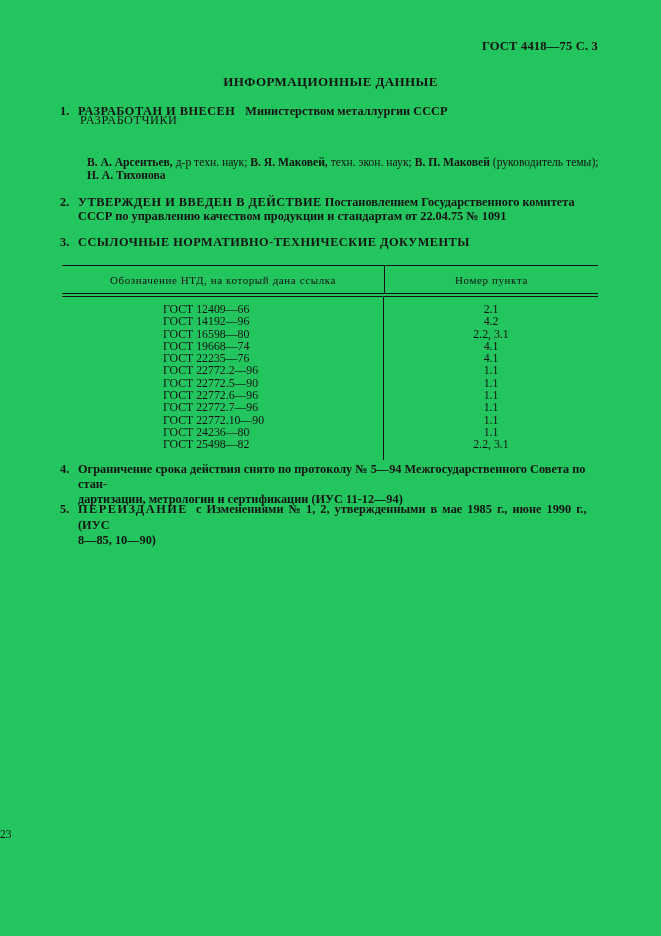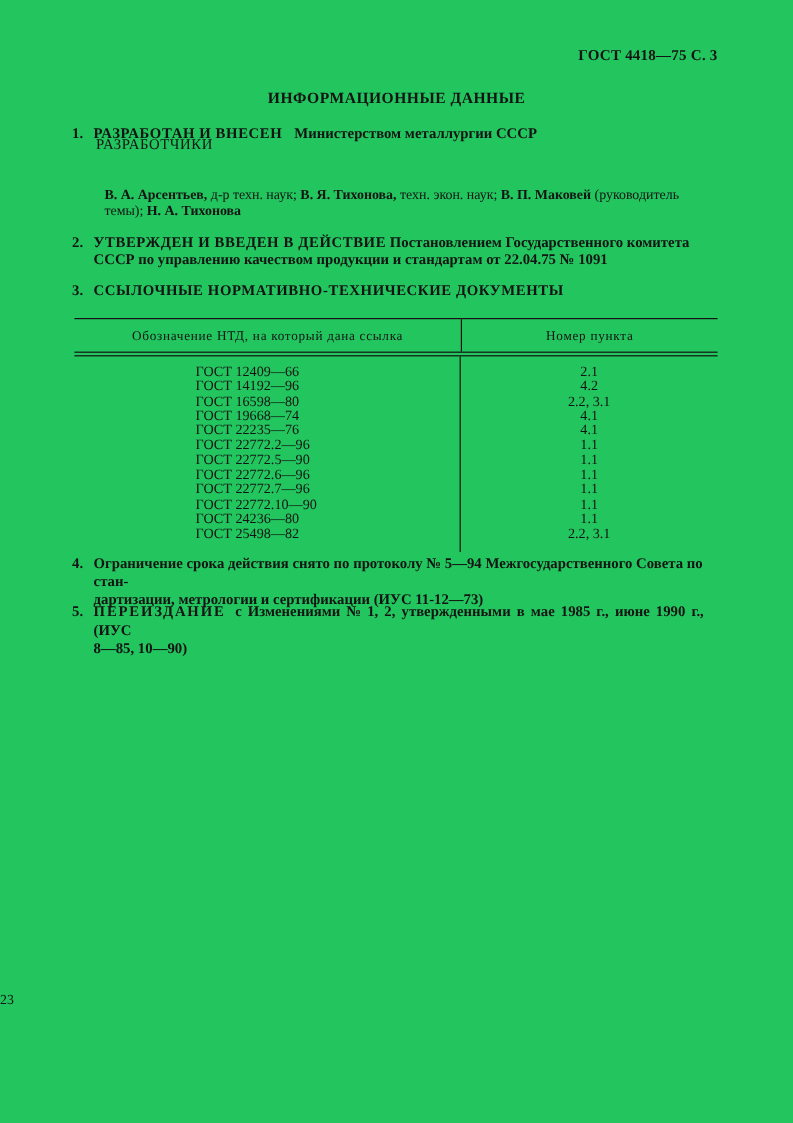--- a/index.html
+++ b/index.html
@@ -88,21 +88,21 @@
 
   <div class="doc-title">ИНФОРМАЦИОННЫЕ ДАННЫЕ</div>
 
   <div class="item" id="item1">
     <span class="num">1.</span>
     <span class="body"><span class="label-spaced">РАЗРАБОТАН И ВНЕСЕН</span><span class="value">Министерством металлургии СССР</span></span>
   </div>
 
   <div id="developers-heading">РАЗРАБОТЧИКИ</div>
 
-  <div id="developers"><span class="b">В. А. Арсентьев,</span><span> д-р техн. наук; </span><span class="b">В. Я. Тихонова,</span><span> техн. экон. наук; </span><span class="b">В. П. Маковей</span><span> (руководитель темы); </span><span class="b">Н. А. Тихонова</span></div>
+  <div id="developers"><span class="b">В. А. Арсентьев,</span><span> д-р техн. наук; </span><span class="b">В. Я. Маковей,</span><span> техн. экон. наук; </span><span class="b">В. П. Маковей</span><span> (руководитель темы); </span><span class="b">Н. А. Тихонова</span></div>
 
   <div class="item" id="item2">
     <span class="num">2.</span>
     <span class="body"><span class="label-spaced">УТВЕРЖДЕН И ВВЕДЕН В ДЕЙСТВИЕ</span>
       <span>Постановлением Государственного комитета СССР по управлению качеством продукции и стандартам от 22.04.75 № 1091</span></span>
   </div>
 
   <div class="item" id="item3">
     <span class="num">3.</span>
     <span class="body label-spaced">ССЫЛОЧНЫЕ НОРМАТИВНО-ТЕХНИЧЕСКИЕ ДОКУМЕНТЫ</span>
@@ -141,21 +141,21 @@
           <div class="t-line">1.1</div>
           <div class="t-line">1.1</div>
           <div class="t-line">2.2, 3.1</div>
         </div>
     </div>
   </div>
 
   <div class="item" id="item4">
     <span class="num">4.</span>
     <span class="body"><span>Ограничение срока действия снято по протоколу № 5—94 Межгосударственного Совета по стан-</span><br>
-      <span>дартизации, метрологии и сертификации (ИУС 11-12—73)</span></span>
+      <span>дартизации, метрологии и сертификации (ИУС 11-12—94)</span></span>
   </div>
 
   <div class="item" id="item5">
     <span class="num">5.</span>
     <span class="body"><span class="label-wide">ПЕРЕИЗДАНИЕ</span><span class="rest">с  Изменениями  № 1,  2, утвержденными в мае 1985 г., июне 1990 г., (ИУС</span><br>
       <span>8—85, 10—90)</span></span>
   </div>
 
   <div class="page-number">23</div>
 

